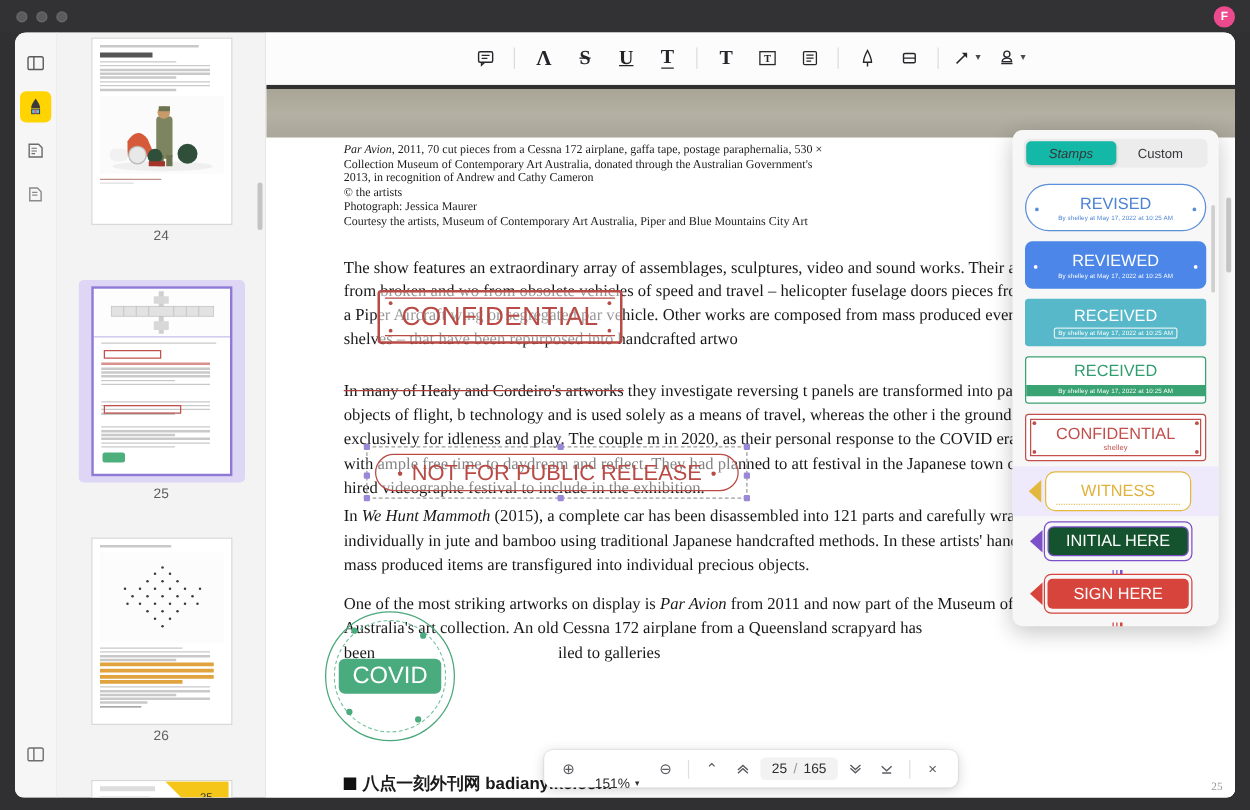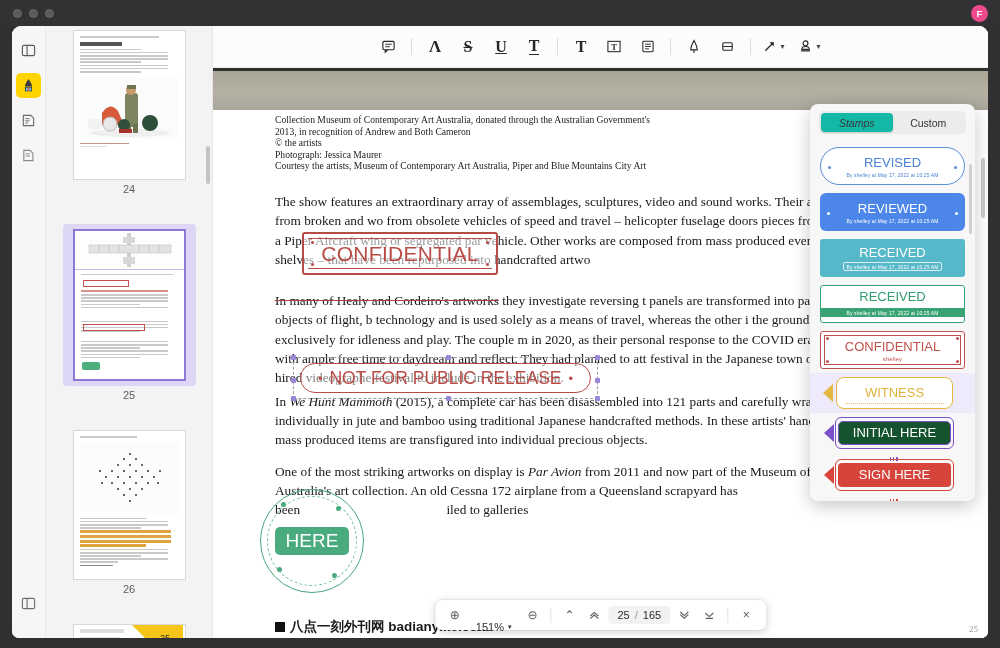--- a/index.html
+++ b/index.html
@@ -595,22 +595,23 @@
           <span class="caret">▼</span>
         </div>
       </div>
 
       <div class="canvas-area">
         <div class="page">
           <div class="banner"></div>
 
           <div class="doc-body">
             <div class="caption">
+              <div><i>Par Avion</i>, 2011, 70 cut pieces from a Cessna 172 airplane, gaffa tape, postage paraphernalia, 530 ×</div>
               <div>Collection Museum of Contemporary Art Australia, donated through the Australian Government's</div>
-              <div>2013, in recognition of Andrew and Both Cameron</div>
+              <div>2013, in recognition of Andrew and Cathy Cameron</div>
               <div>© the artists</div>
               <div>Photograph: Jessica Maurer</div>
               <div>Courtesy the artists, Museum of Contemporary Art Australia, Piper and Blue Mountains City Art</div>
             </div>
 
             <div class="para" style="margin-top:20px">The show features an extraordinary array of assemblages, sculptures, video and sound works. Their assemblages come from broken and wo from obsolete vehicles of speed and travel – helicopter fuselage doors pieces from a Cessna airplane, a Piper Aircraft wing or segregated par vehicle. Other works are composed from mass produced everyday item and IKEA shelves – that have been repurposed into handcrafted artwo</div>
 
             <div class="para tight" style="margin-top:22px">
               <span class="strike">In many of Healy and Cordeiro's artworks</span>
               <span>they investigate reversing t panels are transformed into painted kites. Both are objects of flight, b technology and is used solely as a means of travel, whereas the other i the ground and created exclusively for idleness and play. The couple m in 2020, as their personal response to the COVID era, where lockdown with ample free time to daydream and reflect. They had planned to att festival in the Japanese town of Shirone, so instead hired videographe festival to include in the exhibition.</span>
@@ -646,21 +647,21 @@
               <span class="handle" style="left:-3px;bottom:-3px"></span>
               <span class="handle" style="left:50%;bottom:-3px"></span>
               <span class="handle" style="right:-3px;bottom:-3px"></span>
             </div>
 
             <div class="stamp-final">
               <span class="final-dot" style="left:20px;top:12px"></span>
               <span class="final-dot" style="right:22px;top:16px"></span>
               <span class="final-dot" style="left:16px;bottom:20px"></span>
               <span class="final-dot" style="right:26px;bottom:14px"></span>
-              <span class="final-chip">HERE</span>
+              <span class="final-chip">COVID</span>
             </div>
           </div>
 
           <div class="watermark">
             <span class="wm-sq"></span>
             <span>八点一刻外刊网 badianyike.com</span>
           </div>
           <div class="pagenum">25</div>
         </div>
 

